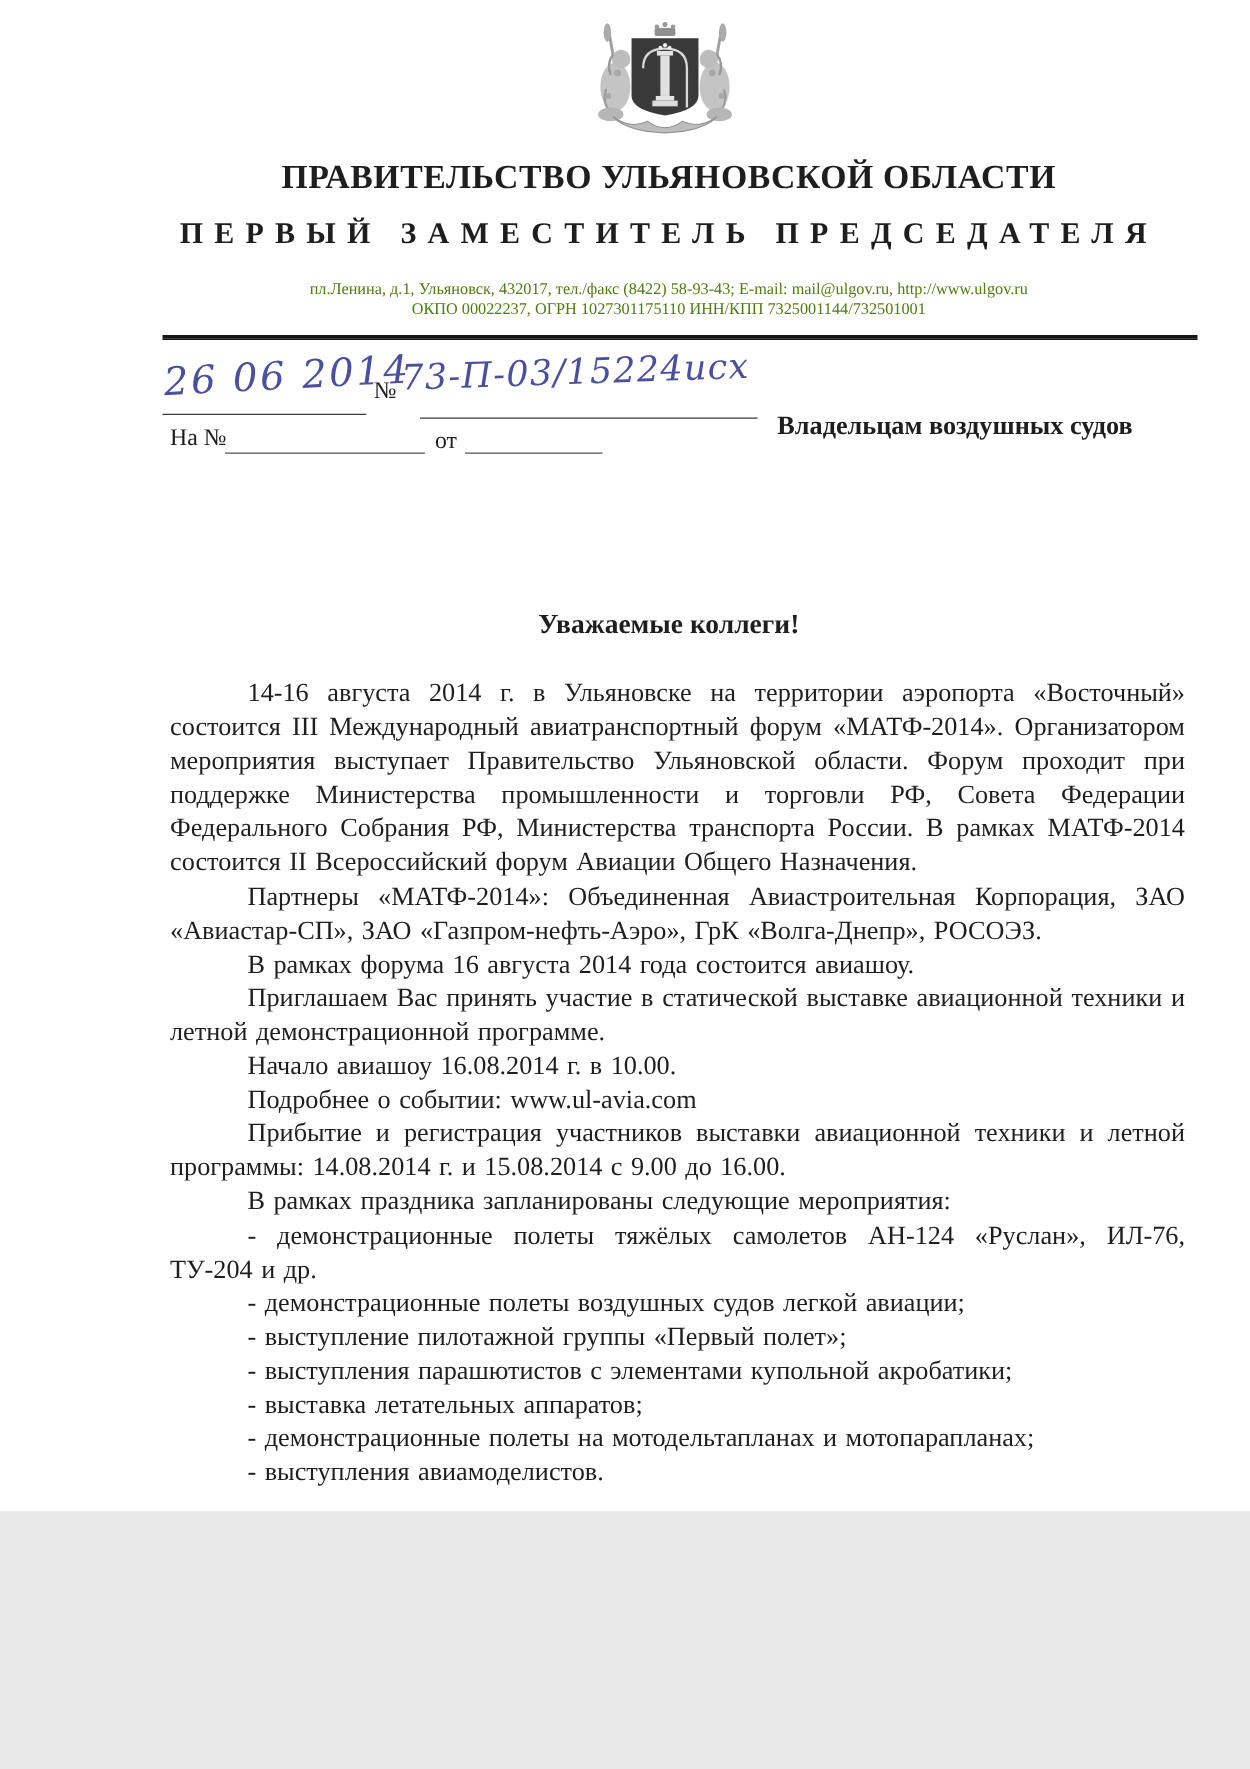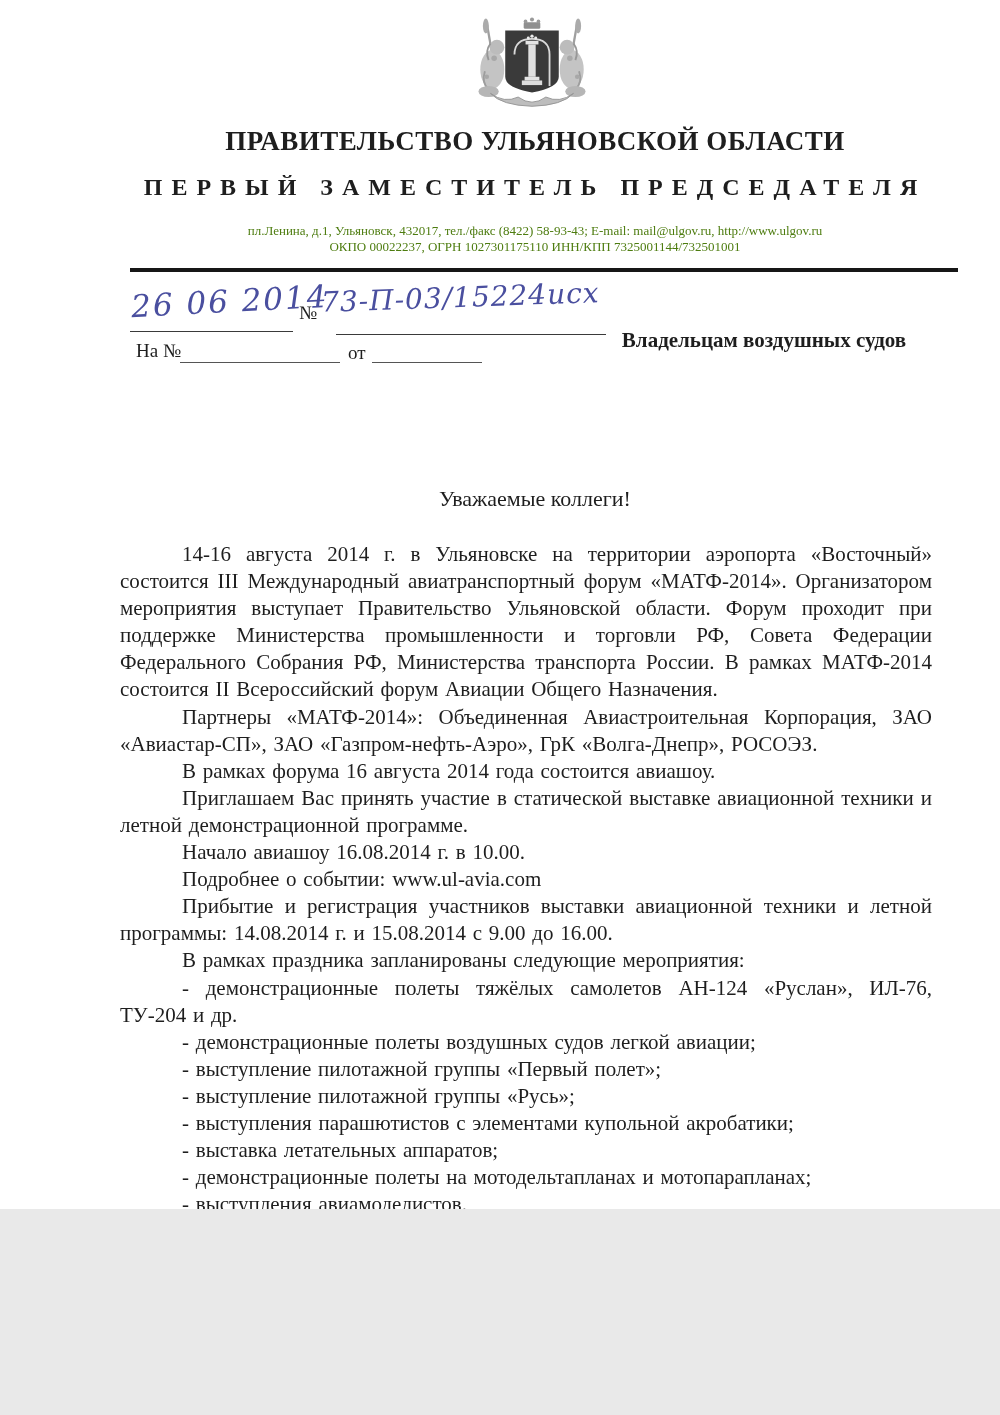--- a/index.html
+++ b/index.html
@@ -40,24 +40,24 @@
   .num-label   { position:absolute; left:299px; top:302px; font-size:19px; }
   .reply-label { position:absolute; left:136px; top:340px; font-size:19px; }
   .from-label  { position:absolute; left:348px; top:342px; font-size:19px; }
   .addressee {
     position:absolute; left:598px; top:316px; width:332px; text-align:center;
     font-size:21px; font-weight:bold; white-space:nowrap;margin-top:12px;
   }
   .subject { position:absolute; left:142px; top:380px; font-size:21.5px; }
   .salutation {
     position:absolute; top:486px; left:85px; width:900px; text-align:center;
-    font-size:22px; font-weight:normal;
+    font-size:22px; font-weight:bold;
   }
   .letter-body {
-    position:absolute; top:541px; left:120px; width:812px;
+    position:absolute; top:541px; left:136px; width:812px;
     font-size:21px; line-height:27.1px; text-align:justify;
   }
   .letter-body p { margin:0; text-indent:62px; word-spacing:1.5px; }
   .doc-number {
     position:absolute; left:127px; top:1325px;
     font-family:"DejaVu Sans Mono", monospace; font-size:30px;
     letter-spacing:7px; color:#ef4444; white-space:nowrap;margin-top:36px;
   }
 </style>
 </head>
@@ -124,21 +124,20 @@
       <p>Партнеры «МАТФ-2014»: Объединенная Авиастроительная Корпорация, ЗАО «Авиастар-СП», ЗАО «Газпром-нефть-Аэро», ГрК «Волга-Днепр», РОСОЭЗ.</p>
       <p>В рамках форума 16 августа 2014 года состоится авиашоу.</p>
       <p>Приглашаем Вас принять участие в статической выставке авиационной техники и летной демонстрационной программе.</p>
       <p>Начало авиашоу 16.08.2014 г. в 10.00.</p>
       <p>Подробнее о событии: www.ul-avia.com</p>
       <p>Прибытие и регистрация  участников выставки авиационной техники и летной программы: 14.08.2014 г. и 15.08.2014  с 9.00 до 16.00.</p>
       <p>В рамках праздника запланированы следующие мероприятия:</p>
       <p>- демонстрационные полеты тяжёлых самолетов АН-124 «Руслан», ИЛ-76, ТУ-204 и др.</p>
       <p>- демонстрационные полеты воздушных судов легкой авиации;</p>
       <p>- выступление пилотажной группы «Первый полет»;</p>
-      <p>- выступление пилотажной группы «Русь»;</p>
       <p>- выступления парашютистов с элементами купольной акробатики;</p>
       <p>- выставка летательных аппаратов;</p>
       <p>- демонстрационные полеты на мотодельтапланах и мотопарапланах;</p>
       <p>- выступления авиамоделистов.</p>
     </div>
 
   <div class="doc-number">0011389</div>
 </div>
 
 </body></html>

